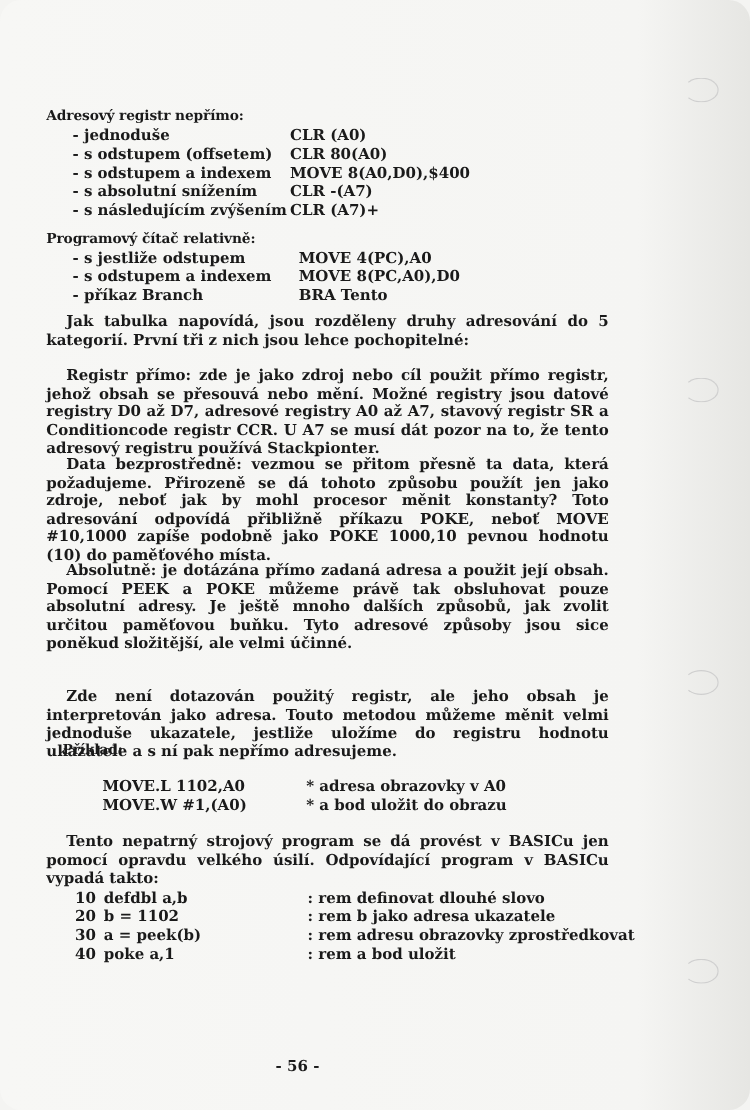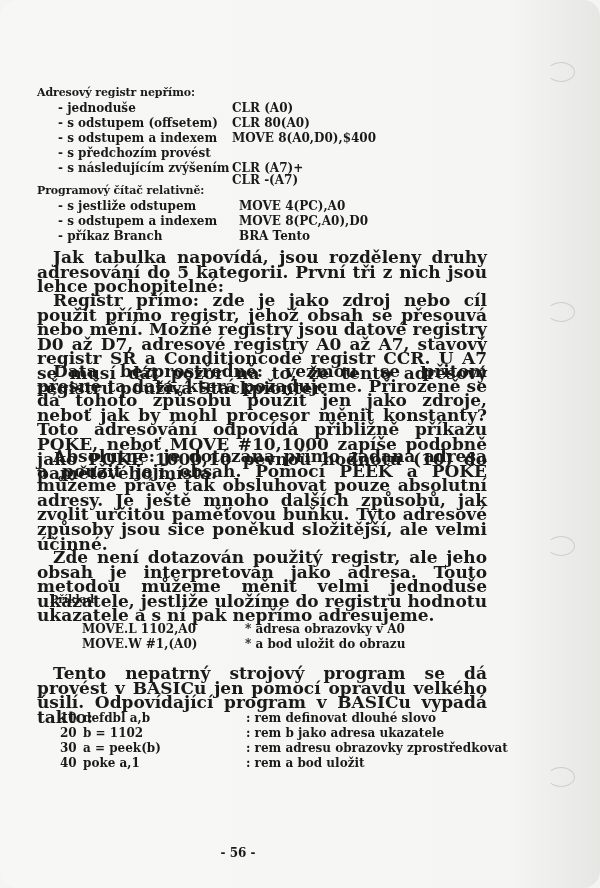--- a/index.html
+++ b/index.html
@@ -10,43 +10,43 @@
       color: #1a1a1a;
       position: relative;
     }
     .page {
       position: absolute; left: 0; top: 0; width: 600px; height: 888px;
       background: linear-gradient(to right, #f7f7f5 0%, #f5f5f3 85%, #e6e6e3 100%);
       border-radius: 17px;
     }
     .txt { position: absolute; font-size: 11px; font-weight: bold; line-height: 14.5px; white-space: nowrap; letter-spacing: -0.1px; }
     .row { position: absolute; font-size: 12px; font-weight: bold; white-space: nowrap; }
-    .para { position: absolute; left: 37px; width: 450px; font-size: 17px; font-weight: bold; line-height: 14.6px; text-align: justify; }
+    .para { position: absolute; left: 37px; width: 450px; font-size: 12px; font-weight: bold; line-height: 14.6px; text-align: justify; }
     .para .indent { display: inline-block; width: 16px; }
     .hole {
       position: absolute; width: 26px; height: 18px; border: 1px solid #cfcfcf; border-radius: 50%;
       border-left-color: transparent;
     }
     .pagenum { position: absolute; left: 0; width: 476px; top: 846px; text-align: center; font-size: 12px; font-weight: bold; }
   </style>
 </head>
 <body>
 
 <div class="page">
 
   <div class="txt" style="left:37px; top:86px;">Adresový registr nepřímo:</div>
   <div>
     <div class="row" style="left:58px; top:101px;">- jednoduše</div>
     <div class="row" style="left:232px; top:101px;">CLR (A0)</div>
     <div class="row" style="left:58px; top:116px;">- s odstupem (offsetem)</div>
     <div class="row" style="left:232px; top:116px;">CLR 80(A0)</div>
     <div class="row" style="left:58px; top:131px;">- s odstupem a indexem</div>
     <div class="row" style="left:232px; top:131px;">MOVE 8(A0,D0),$400</div>
-    <div class="row" style="left:58px; top:146px;">- s předchozím provést</div>
-    <div class="row" style="left:232px; top:146px;margin-top:27px;">CLR -(A7)</div>
+    <div class="row" style="left:58px; top:146px;">- s absolutní snížením</div>
+    <div class="row" style="left:232px; top:146px;">CLR -(A7)</div>
     <div class="row" style="left:58px; top:161px;">- s následujícím zvýšením</div>
     <div class="row" style="left:232px; top:161px;text-align:center;">CLR (A7)+</div>
   </div>
 
   <div class="txt" style="left:37px; top:184px;">Programový čítač relativně:</div>
   <div>
     <div class="row" style="left:58px; top:199px;">- s jestliže odstupem</div>
     <div class="row" style="left:239px; top:199px;">MOVE 4(PC),A0</div>
     <div class="row" style="left:58px; top:214px;">- s odstupem a indexem</div>
     <div class="row" style="left:239px; top:214px;">MOVE 8(PC,A0),D0</div>

